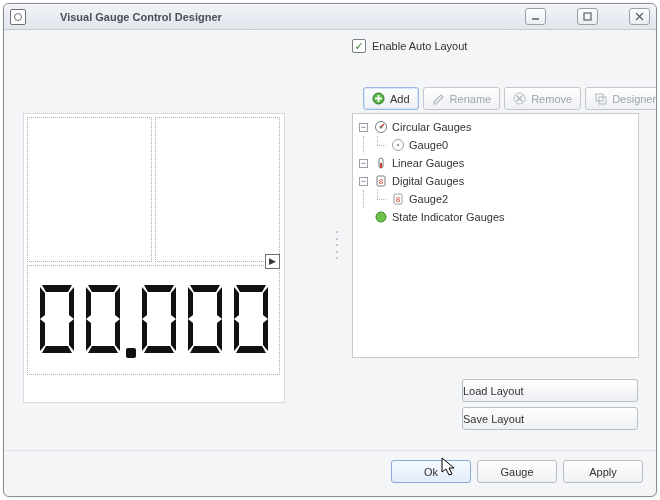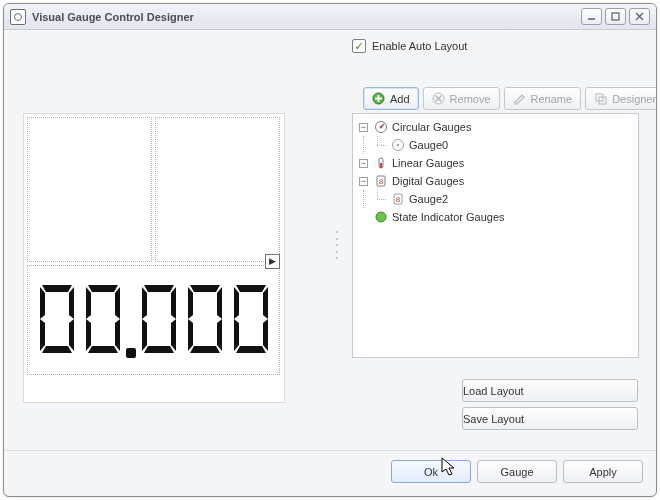--- a/index.html
+++ b/index.html
@@ -22,20 +22,21 @@
     box-shadow: 0 0 2px rgba(0,0,0,0.15);
     overflow: hidden;
   }
   .titlebar {
     height: 26px;
     background: linear-gradient(#f1f3f7, #e1e5ec);
     border-bottom: 1px solid #c7cbd1;
     display: flex;
     align-items: center;
     padding: 0 6px;
+    gap: 28px;
   }
   .titlebar .app-icon {
     width: 16px; height: 16px;
     border: 1px solid #6b6f75;
     border-radius: 2px;
     margin-right: 6px;
     display: flex; align-items: center; justify-content: center;
     background: #fff;
   }
   .titlebar .app-icon .inner {
@@ -320,34 +321,34 @@
               <circle cx="6.5" cy="6.5" r="5.5" fill="#5bb64a" stroke="#2d7a20"></circle>
               <line x1="6.5" y1="3" x2="6.5" y2="10" stroke="#fff" stroke-width="1.8"></line>
               <line x1="3" y1="6.5" x2="10" y2="6.5" stroke="#fff" stroke-width="1.8"></line>
             </svg>
           </span>
         <span>Add</span>
       </div>
       <div class="tbtn disabled">
         <span class="ico">
             <svg width="13" height="13">
+              <path d="M2 10 L9 3 L11 5 L4 12 L2 12 Z" fill="none" stroke="#b4b8bf" stroke-width="1.2"></path>
+            </svg>
+          </span>
+        <span>Rename</span>
+      </div>
+      <div class="tbtn disabled">
+        <span class="ico">
+            <svg width="13" height="13">
               <circle cx="6.5" cy="6.5" r="5.5" fill="none" stroke="#b4b8bf"></circle>
               <line x1="3.5" y1="3.5" x2="9.5" y2="9.5" stroke="#b4b8bf" stroke-width="1.5"></line>
               <line x1="9.5" y1="3.5" x2="3.5" y2="9.5" stroke="#b4b8bf" stroke-width="1.5"></line>
             </svg>
           </span>
         <span>Remove</span>
-      </div>
-      <div class="tbtn disabled">
-        <span class="ico">
-            <svg width="13" height="13">
-              <path d="M2 10 L9 3 L11 5 L4 12 L2 12 Z" fill="none" stroke="#b4b8bf" stroke-width="1.2"></path>
-            </svg>
-          </span>
-        <span>Rename</span>
       </div>
       <div class="tbtn disabled">
         <span class="ico">
             <svg width="13" height="13">
               <rect x="2" y="2" width="7" height="7" fill="none" stroke="#b4b8bf"></rect>
               <rect x="5" y="5" width="7" height="7" fill="none" stroke="#b4b8bf"></rect>
             </svg>
           </span>
         <span>Designer</span>
       </div>

